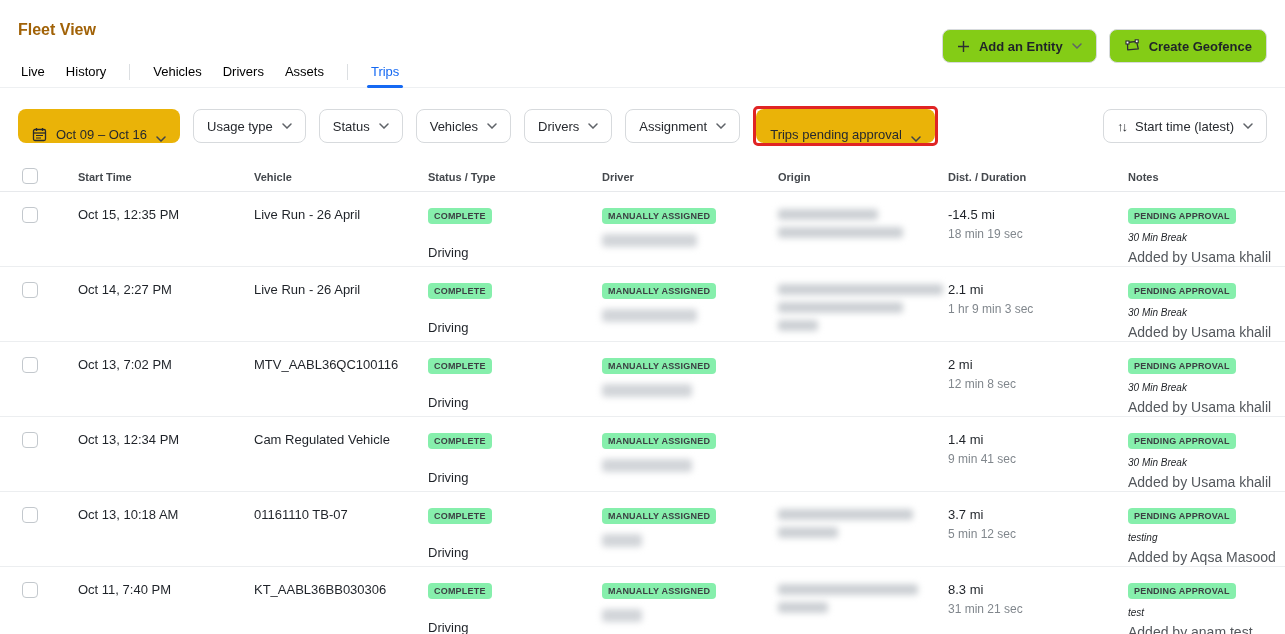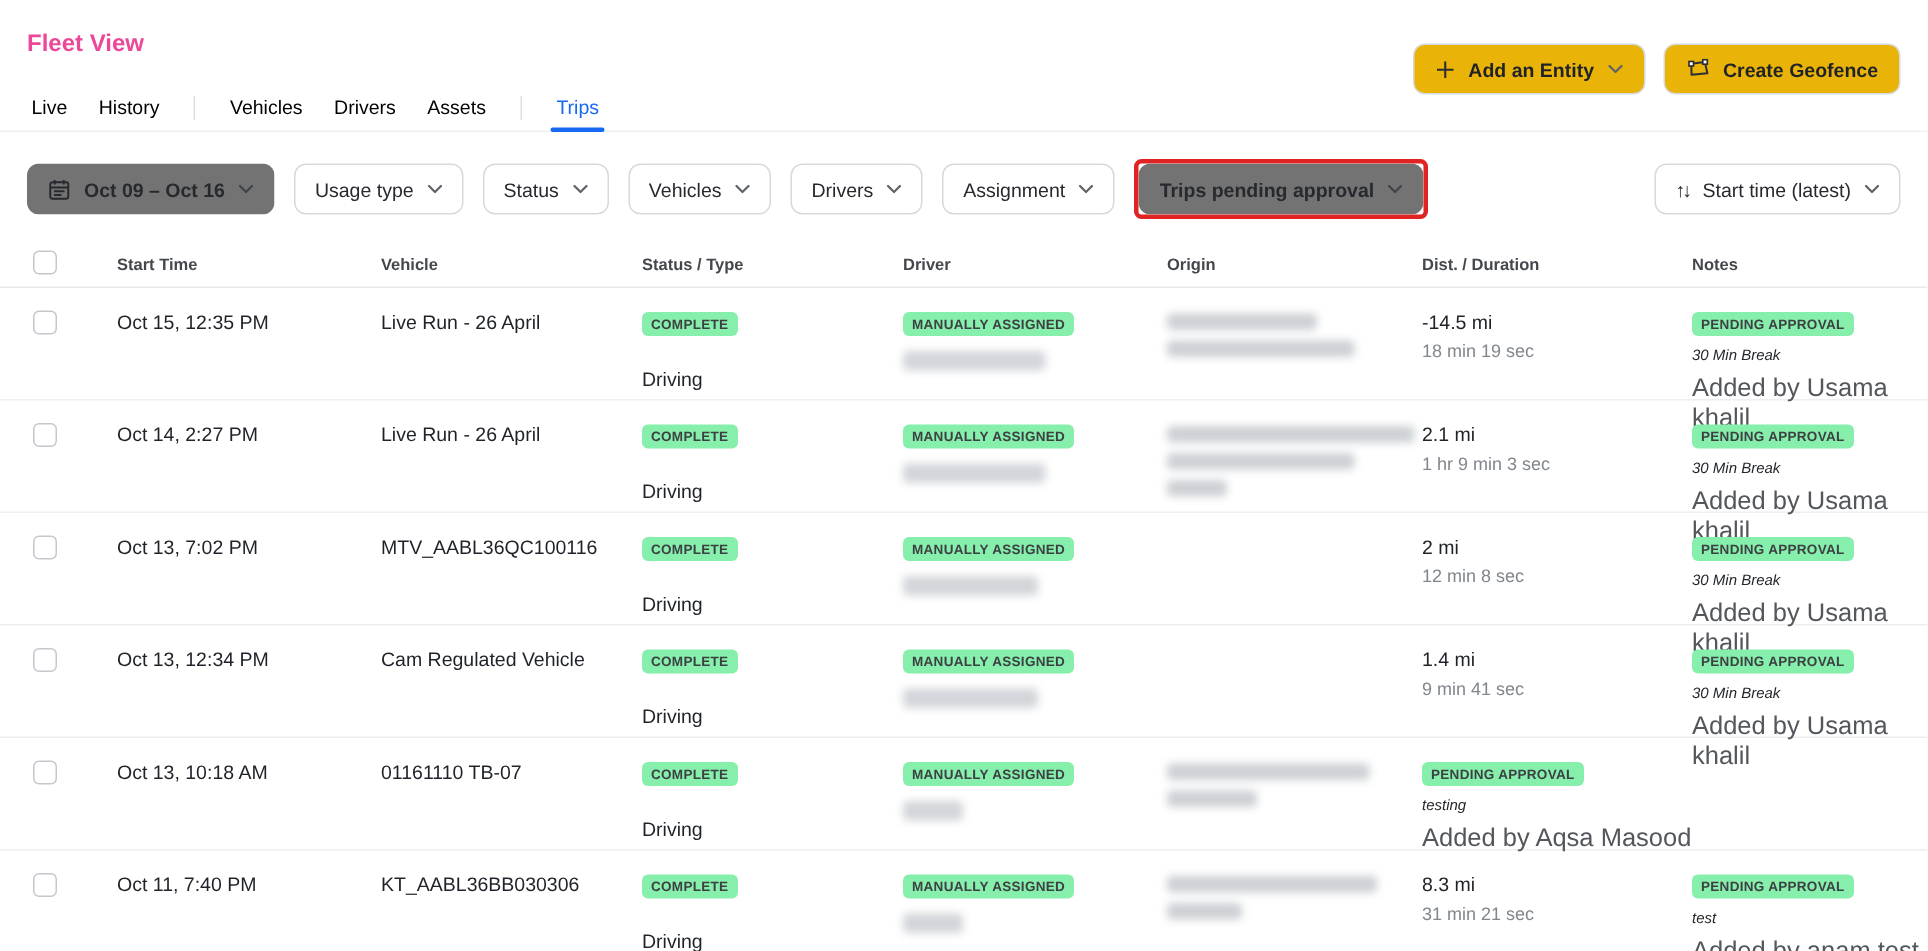--- a/index.html
+++ b/index.html
@@ -8,26 +8,26 @@
     font-family: "Liberation Sans", "DejaVu Sans", sans-serif;
     background: #ffffff;
     color: #1f2329;
   }
 
   
   .topbar {
     display: flex; justify-content: space-between; align-items: center;
     padding: 12px 18px 0 18px; height: 48px;
   }
-  .page-title { font-size: 16px; font-weight: 700; color: #ec4899; }
+  .page-title { font-size: 16px; font-weight: 700; color: #a16207; }
   .topbar-actions { display: flex; gap: 12px; }
   .btn {
     display: inline-flex; align-items: center; gap: 9px;
     height: 34px; padding: 0 14px;
-    background: #eab308; border: 1px solid #d7dadd; border-radius: 8px;
+    background: #84cc16; border: 1px solid #d7dadd; border-radius: 8px;
     font-size: 13px; font-weight: 600; color: #1f2329; cursor: pointer;
     font-family: inherit;
     margin-top: 32px;
   }
 
   
   .tabs {
     display: flex; align-items: center; gap: 15px;
     padding: 0 18px; height: 32px; margin-top: 8px;
     border-bottom: 1px solid #eef0f2;
@@ -48,21 +48,21 @@
     display: flex; align-items: center; gap: 13px;
     padding: 0 18px; margin-top: 14px; height: 48px;
   }
   .chip {
     display: inline-flex; align-items: center; gap: 9px;
     height: 34px; padding: 0 13px; border-radius: 8px;
     font-size: 13px; font-weight: 500; color: #26292e; cursor: pointer;
     white-space: nowrap; font-family: inherit;
   }
   .chip.outline { background: #fff; border: 1px solid #d7dadd; }
-  .chip.blue { background: #737373; border: 1px solid transparent; font-weight: 700; }
+  .chip.blue { background: #eab308; border: 1px solid transparent; font-weight: 400; align-items: flex-end; }
   .red-box {
     border: 3px solid #e02424; border-radius: 5px; padding: 0;
     display: inline-flex;
   }
   .sort-wrap { margin-left: auto; }
   .sort-glyph { font-size: 13px; color: #26292e; letter-spacing: -2px; }
 
   
   .grid-cols {
     display: grid;
@@ -84,21 +84,21 @@
     cursor: pointer;
   }
   .badge {
     display: inline-block; background: #86efac; color: #3c4043;
     font-size: 9px; font-weight: 700; letter-spacing: 0.2px;
     padding: 3px 6px; border-radius: 4px; white-space: nowrap;
   }
   .cell-sub { margin-top: 21px; font-size: 13px; color: #1f2329; }
   .muted { color: #81878d; font-size: 12px; margin-top: 5px; }
   .note-text { font-style: italic; margin-top: 8px; font-size: 10px; color: #24272b; }
-  .added-by { margin-top: 6px; font-size: 17px; color: #53575c; }
+  .added-by { margin-top: 6px; font-size: 14px; color: #53575c; }
   .blur-line {
     height: 11px; background: #ccd0d4; border-radius: 3px;
     filter: blur(3px); margin-bottom: 7px;
   }
   .blur-line.one { height: 13px; margin-top: 10px; background: #d2d5d9; }
   .blurlines { padding-top: 2px; }
   .icon { display: inline-flex; align-items: center; }
 </style>
 </head>
 <body>
@@ -375,20 +375,24 @@
           <div class="blur-line one" style="width: 40px;"></div>
         </div>
     </div>
     <div>
       <div class="blurlines">
           <div class="blur-line" style="width: 135px;"></div>
           <div class="blur-line" style="width: 60px;"></div>
         </div>
     </div>
     <div>
+      <div>3.7 mi</div>
+      <div class="muted">5 min 12 sec</div>
+    </div>
+    <div>
       <span class="badge">PENDING APPROVAL</span>
       <div class="note-text">testing</div>
       <div class="added-by">Added by Aqsa Masood</div>
     </div>
   </div>
 
   <div class="grid-cols trow">
     <div><span class="checkbox"></span></div>
     <div>Oct 11, 7:40 PM</div>
     <div>KT_AABL36BB030306</div>

